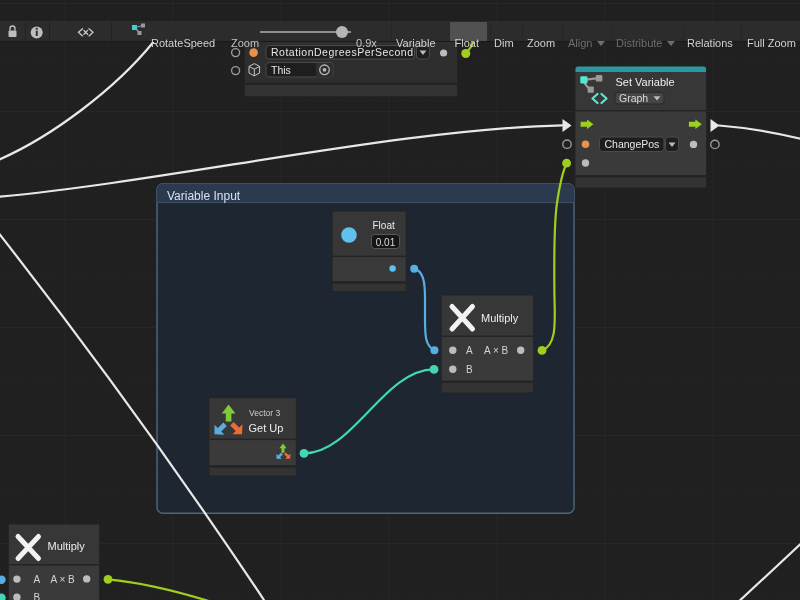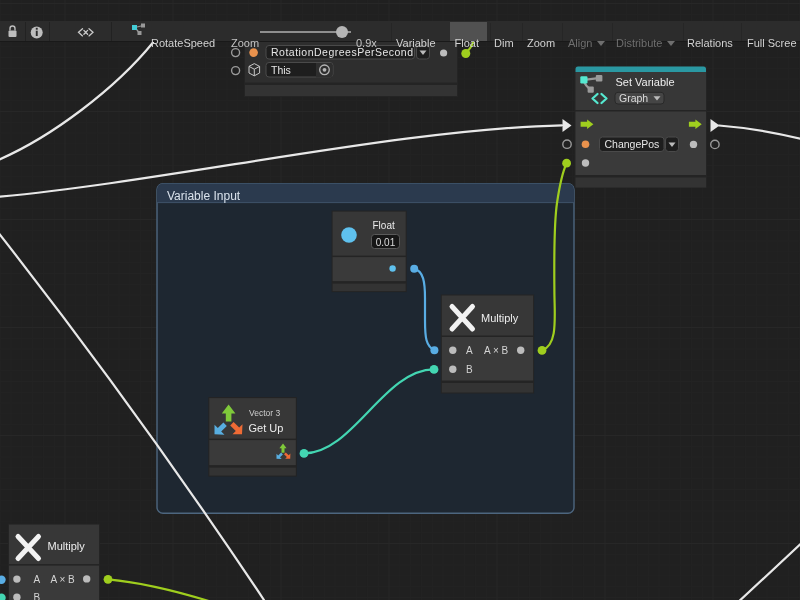--- a/index.html
+++ b/index.html
@@ -190,21 +190,21 @@
   <div id="slider-knob"></div>
   <span class="tl" style="left:356px;color:#c3c3c3">0.9x</span>
   <div id="valbtn"></div>
   <span class="tl" style="left:396px">Variable</span>
   <span class="tl" style="left:454.5px">Float</span>
   <span class="tl" style="left:494px">Dim</span>
   <span class="tl" style="left:527px">Zoom</span>
   <span class="tl dim" style="left:568px">Align<span class="tri"></span></span>
   <span class="tl dim" style="left:616px">Distribute<span class="tri"></span></span>
   <span class="tl" style="left:687px">Relations</span>
-  <span class="tl" style="left:747px">Full Scree</span>
+  <span class="tl" style="left:747px">Full Zoom</span>
   <div class="bsep" style="left:391px"></div>
   <div class="bsep" style="left:489.5px"></div>
   <div class="bsep" style="left:521.5px"></div>
   <div class="bsep" style="left:562px"></div>
   <div class="bsep" style="left:611.5px"></div>
   <div class="bsep" style="left:683px"></div>
   <div class="bsep" style="left:741px"></div>
 </div>
 </div>
 

